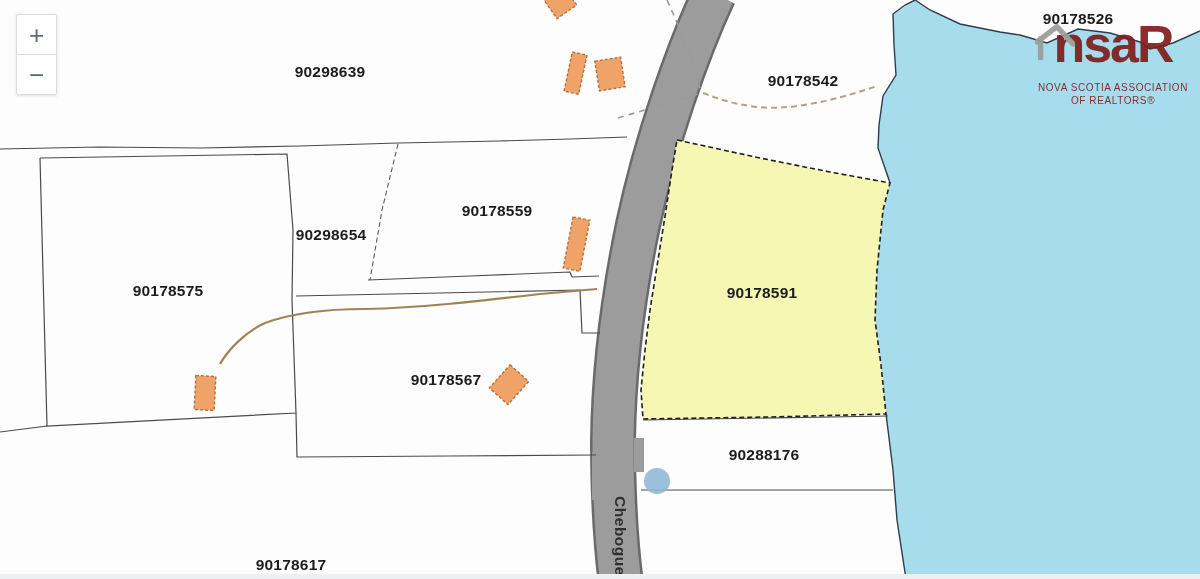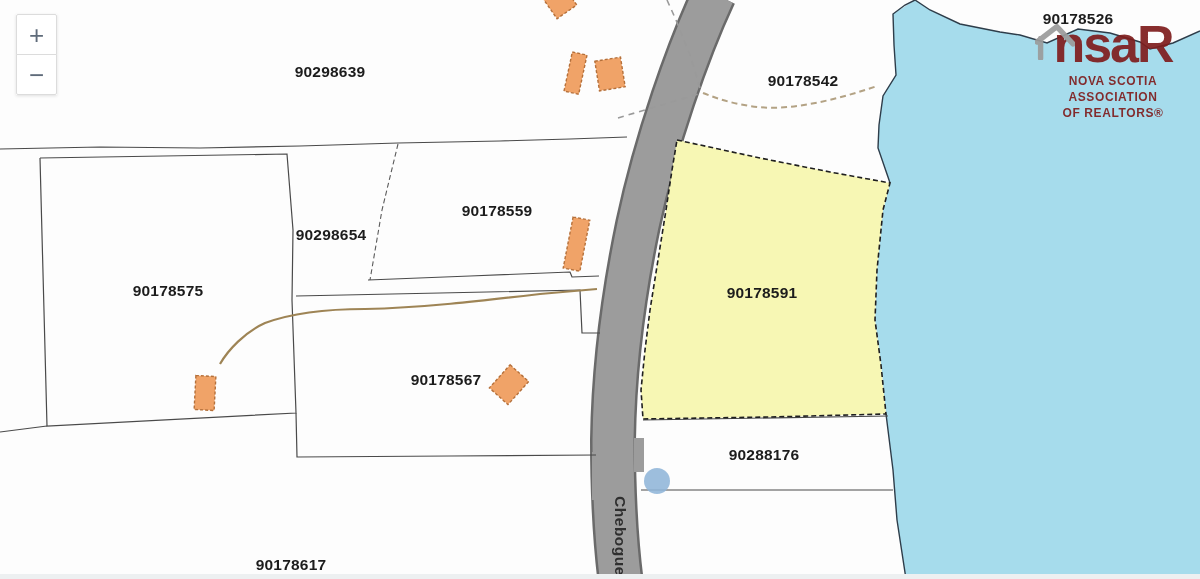--- a/index.html
+++ b/index.html
@@ -26,21 +26,21 @@
       font-family:"Liberation Sans",sans-serif;}
   .zoomctl button:first-child{border-radius:2px 2px 0 0;}
   .zoomctl button:last-child{border-radius:0 0 2px 2px;margin-top:-1px;}
 
   
   .nsar{position:absolute;left:1034px;top:24px;width:158px;color:#7f1d1d;text-align:center;
         opacity:.92;pointer-events:none;}
   .nsar .wordmark{display:flex;align-items:flex-end;justify-content:center;
         font-size:52px;font-weight:700;line-height:.78;letter-spacing:-2px;}
   .nsar .roof{margin:0 1px 2px 1px;}
-  .nsar .tag{font-size:12px;font-weight:700;letter-spacing:.6px;margin-top:8px;line-height:1.35;}
+  .nsar .tag{font-size:10px;font-weight:400;letter-spacing:.6px;margin-top:16px;line-height:1.35;}
 </style>
 </head>
 <body>
 
 <div class="stage">
 
   <svg width="1200" height="579" viewBox="0 0 1200 579">
 
     <path d="M915,0 L893,14 L894,45 L896,75 L883,96 L879,125 L878,148 L888,177 L890,183
              L883,210 L877,270 L875,320 L881,365 L886,414 L893,470 L897,520 L906,579

